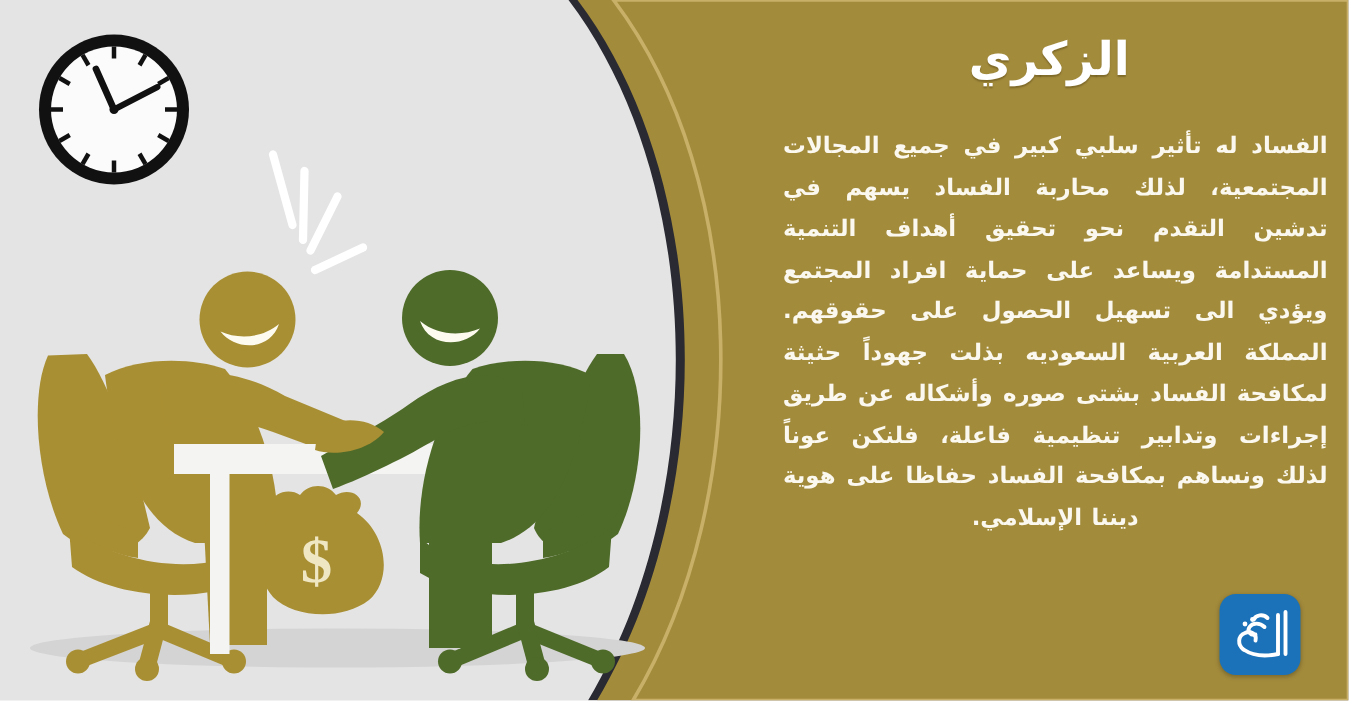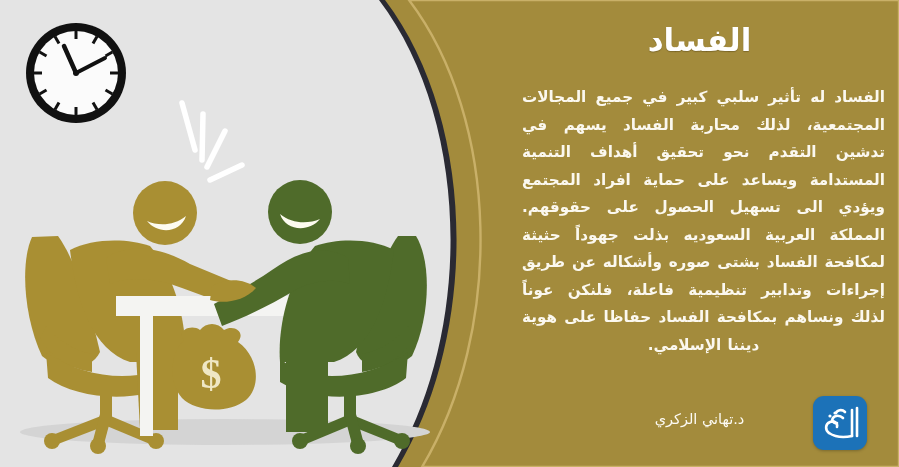--- a/index.html
+++ b/index.html
@@ -204,23 +204,22 @@
                  C 244 318 272 304 292 292 C 312 280 334 278 350 284 Z" fill="#4f6b2a"></path>
       </g>
 
       <g>
         <path d="M 212 286 C 226 278 244 278 256 288 C 244 302 222 304 210 300 Z" fill="#a98f33"></path>
       </g>
     </svg>
   </div>
 
   <div id="text-panel">
-    <h1 id="title">الفساد</h1>
+    <h1 id="title">الزكري</h1>
     <p id="body-text">الفساد له تأثير سلبي كبير في جميع المجالات المجتمعية، لذلك محاربة الفساد يسهم في تدشين التقدم نحو تحقيق أهداف التنمية المستدامة ويساعد على حماية افراد المجتمع ويؤدي الى تسهيل الحصول على حقوقهم. المملكة العربية السعوديه بذلت جهوداً حثيثة لمكافحة الفساد بشتى صوره وأشكاله عن طريق إجراءات وتدابير تنظيمية فاعلة، فلنكن عوناً لذلك ونساهم بمكافحة الفساد حفاظا على هوية ديننا الإسلامي.</p>
-    <div id="author">د.تهاني الزكري</div>
   </div>
 
   <div id="logo">
     <svg viewBox="0 0 54 54">
       <g fill="none" stroke="#ffffff" stroke-width="2.6" stroke-linecap="round" stroke-linejoin="round">
 
         <path d="M 44 12 L 44 40"></path>
         <path d="M 39 14 L 39 40"></path>
         <path d="M 39 40 C 30 42 22 41 16 37"></path>
         <path d="M 16 37 C 12 34 12 28 17 26 C 21 24 25 27 24 31"></path>

